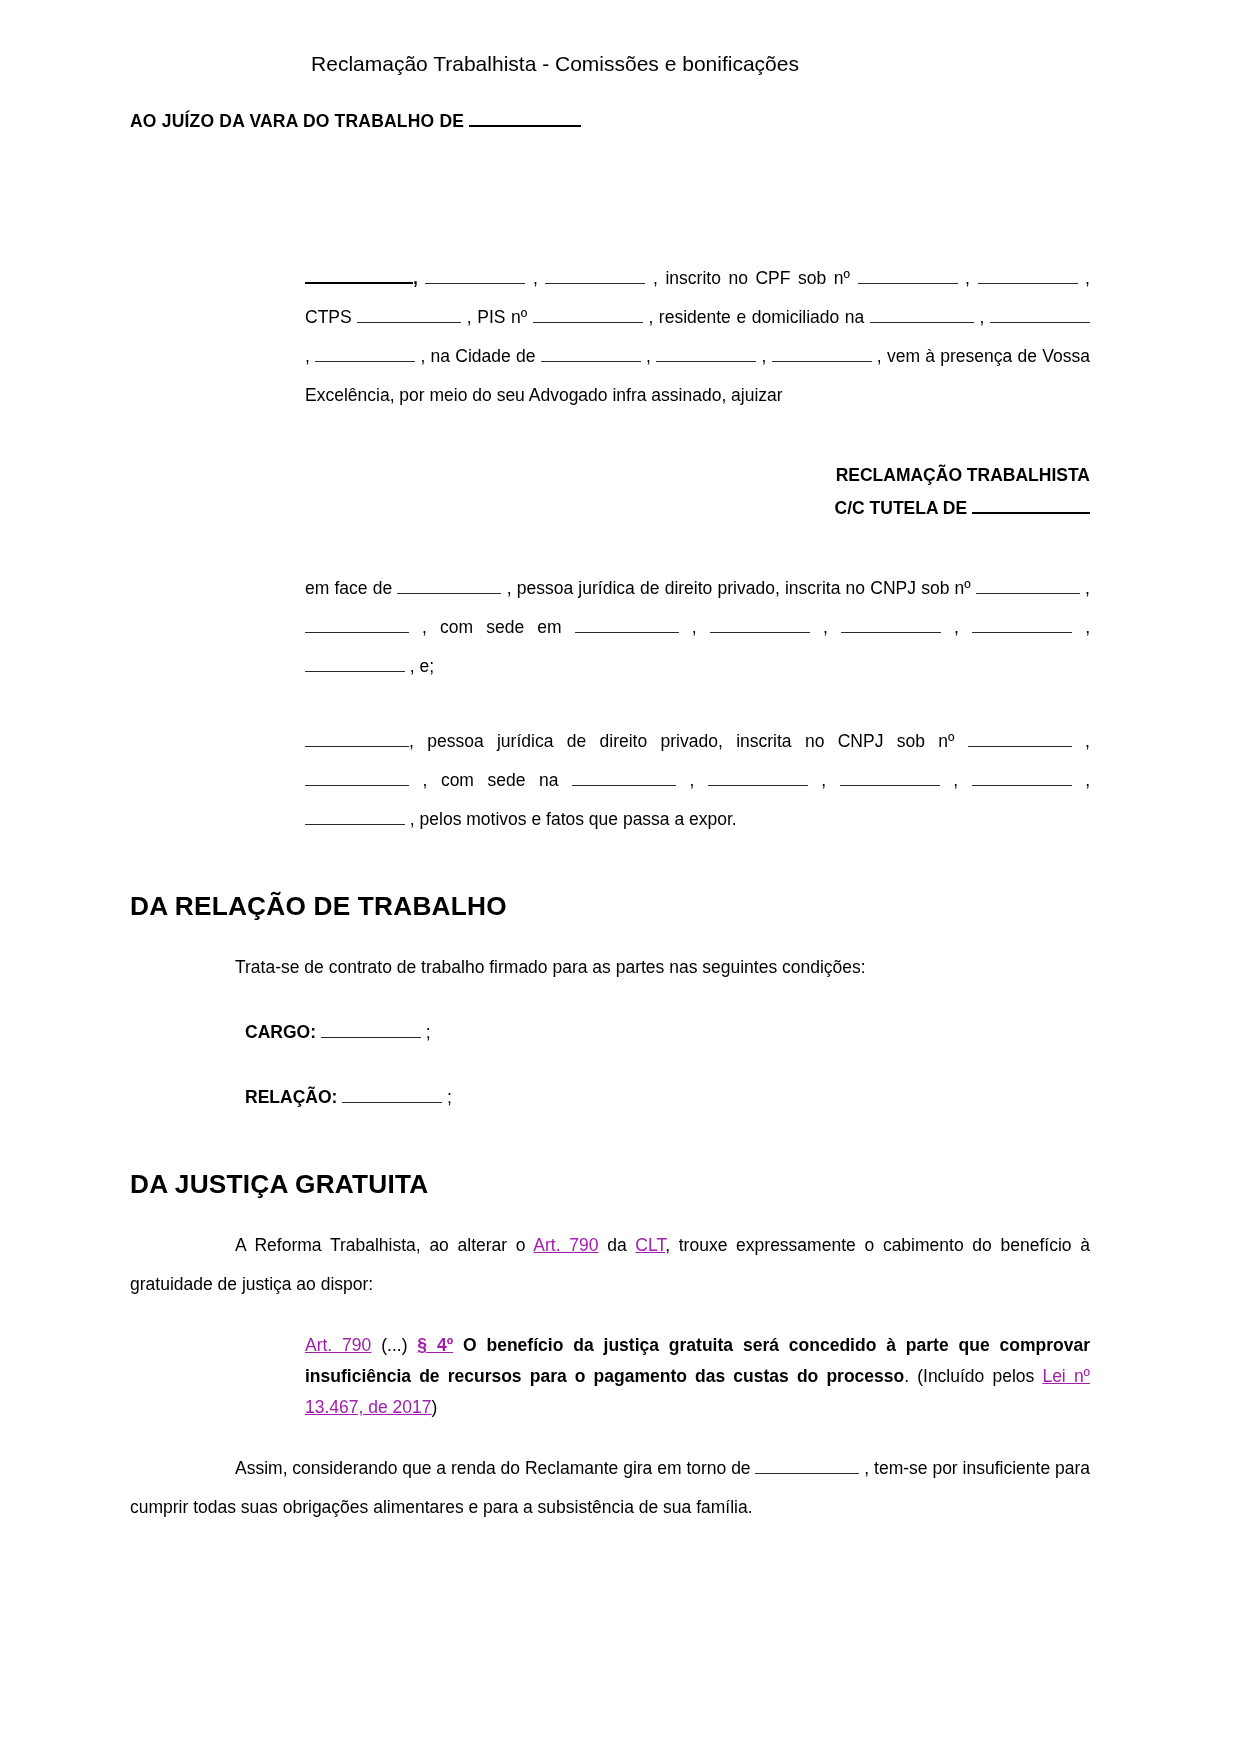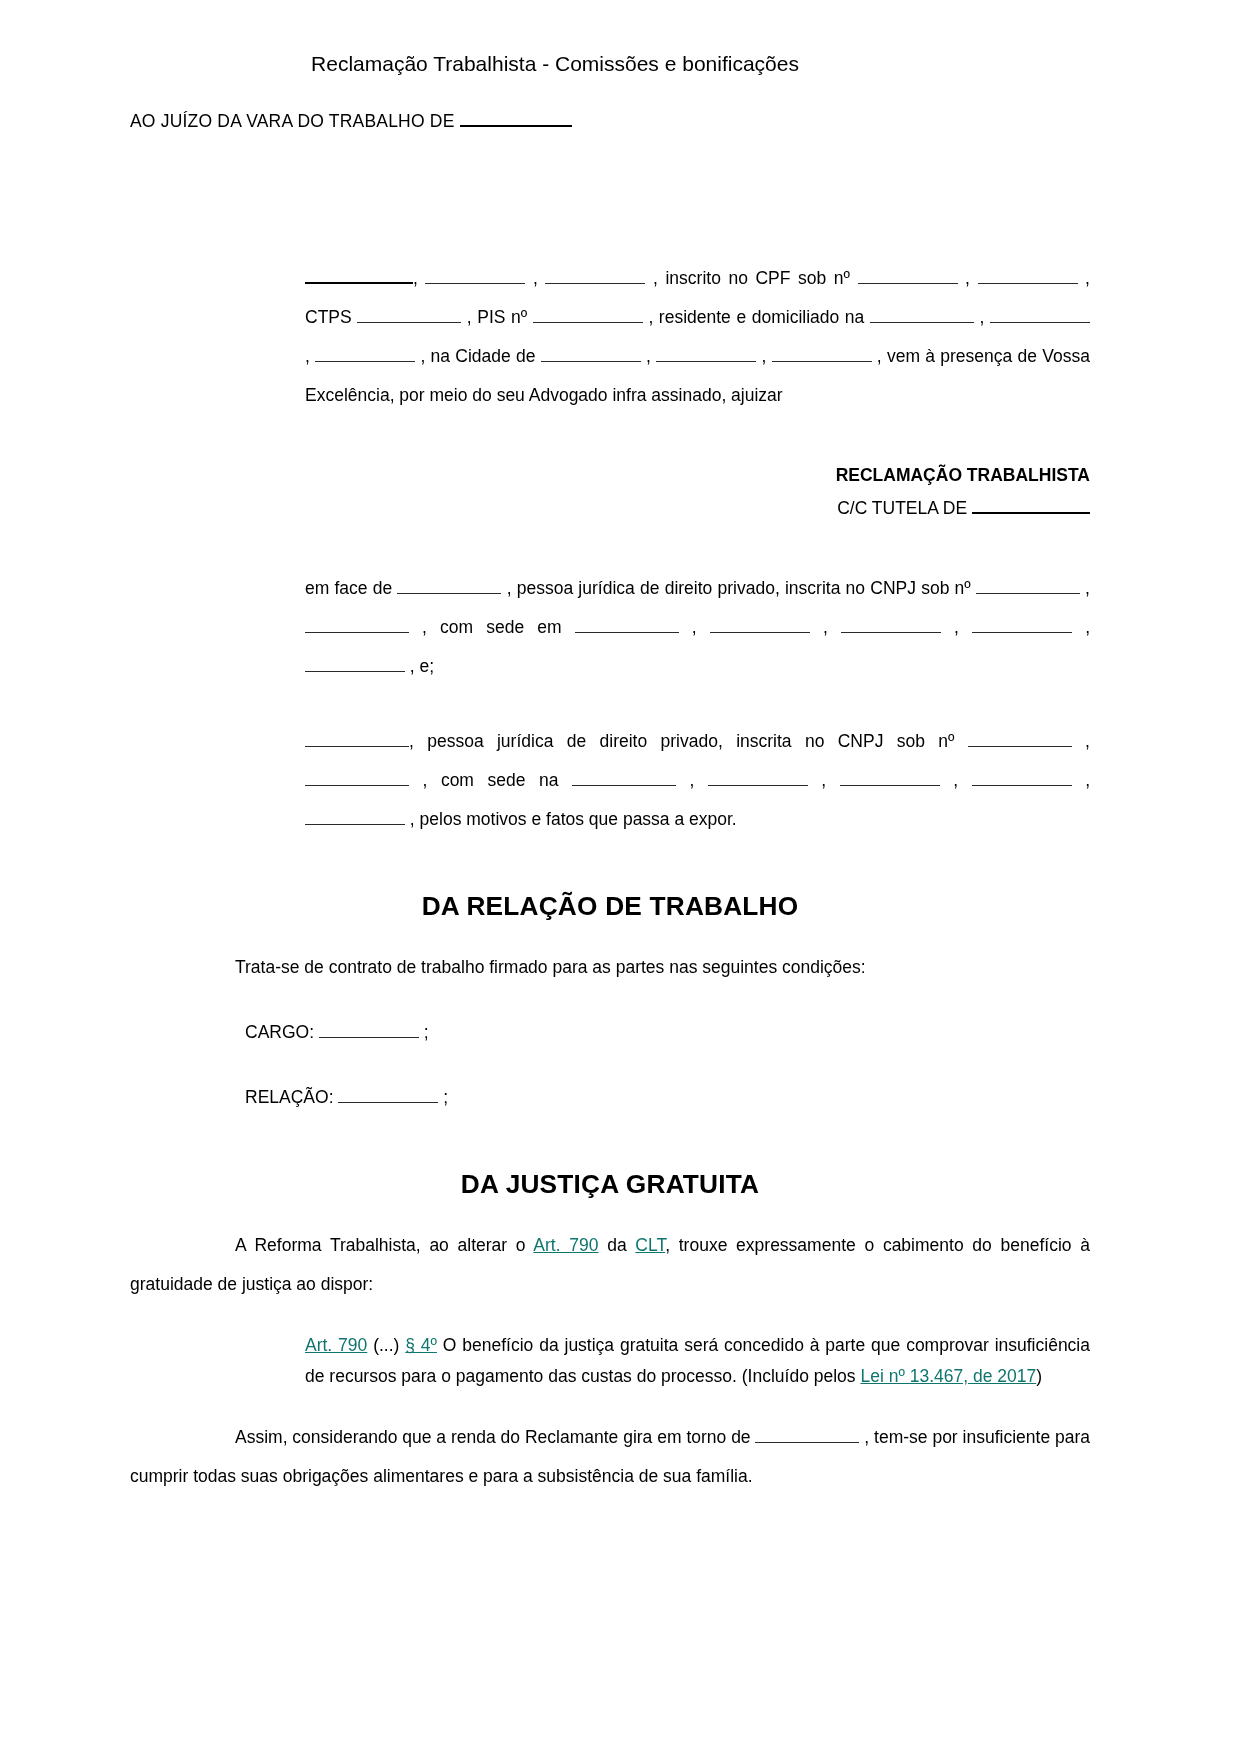--- a/index.html
+++ b/index.html
@@ -16,33 +16,33 @@
   }
   .doc-title{
     position:absolute;top:52px;left:0;width:1110px;
     text-align:center;font-size:21px;font-weight:normal;
   }
   .content{padding-top:56px;}
   .addr{font-weight:bold;letter-spacing:.2px;}
   .para{text-align:justify;line-height:39px;margin:0;}
   .indent{margin-left:175px;}
   .fl-indent{text-indent:105px;}
-  .bold{font-weight:normal;}
+  .bold{font-weight:bold;}
   .blank{
     display:inline-block;
     height:.92em;
     border-bottom:1.4px solid #2b2b2b;
   }
   .blank-b{border-bottom:2.3px solid #000;}
-  .link{color:#0f766e;text-decoration:underline;cursor:pointer;}
+  .link{color:#a21caf;text-decoration:underline;cursor:pointer;}
   .center-head{
     text-align:right;font-weight:bold;line-height:33px;
     margin:44px 0 0 0;
   }
-  .h2{font-weight:bold;margin:52px 0 0 0;letter-spacing:.2px;text-align:center;}
+  .h2{font-weight:bold;margin:52px 0 0 0;letter-spacing:.2px;}
   .fields{margin-left:115px;line-height:39px;}
   .quote{margin-left:175px;line-height:31px;text-align:justify;}
   .footer{
     position:absolute;bottom:52px;left:0;width:1110px;
     text-align:center;font-size:18px;
   }
   .mt-huge{margin-top:118px;}
   .mt-lg{margin-top:44px;}
   .mt-md{margin-top:36px;}
   .mt-sm{margin-top:26px;}

